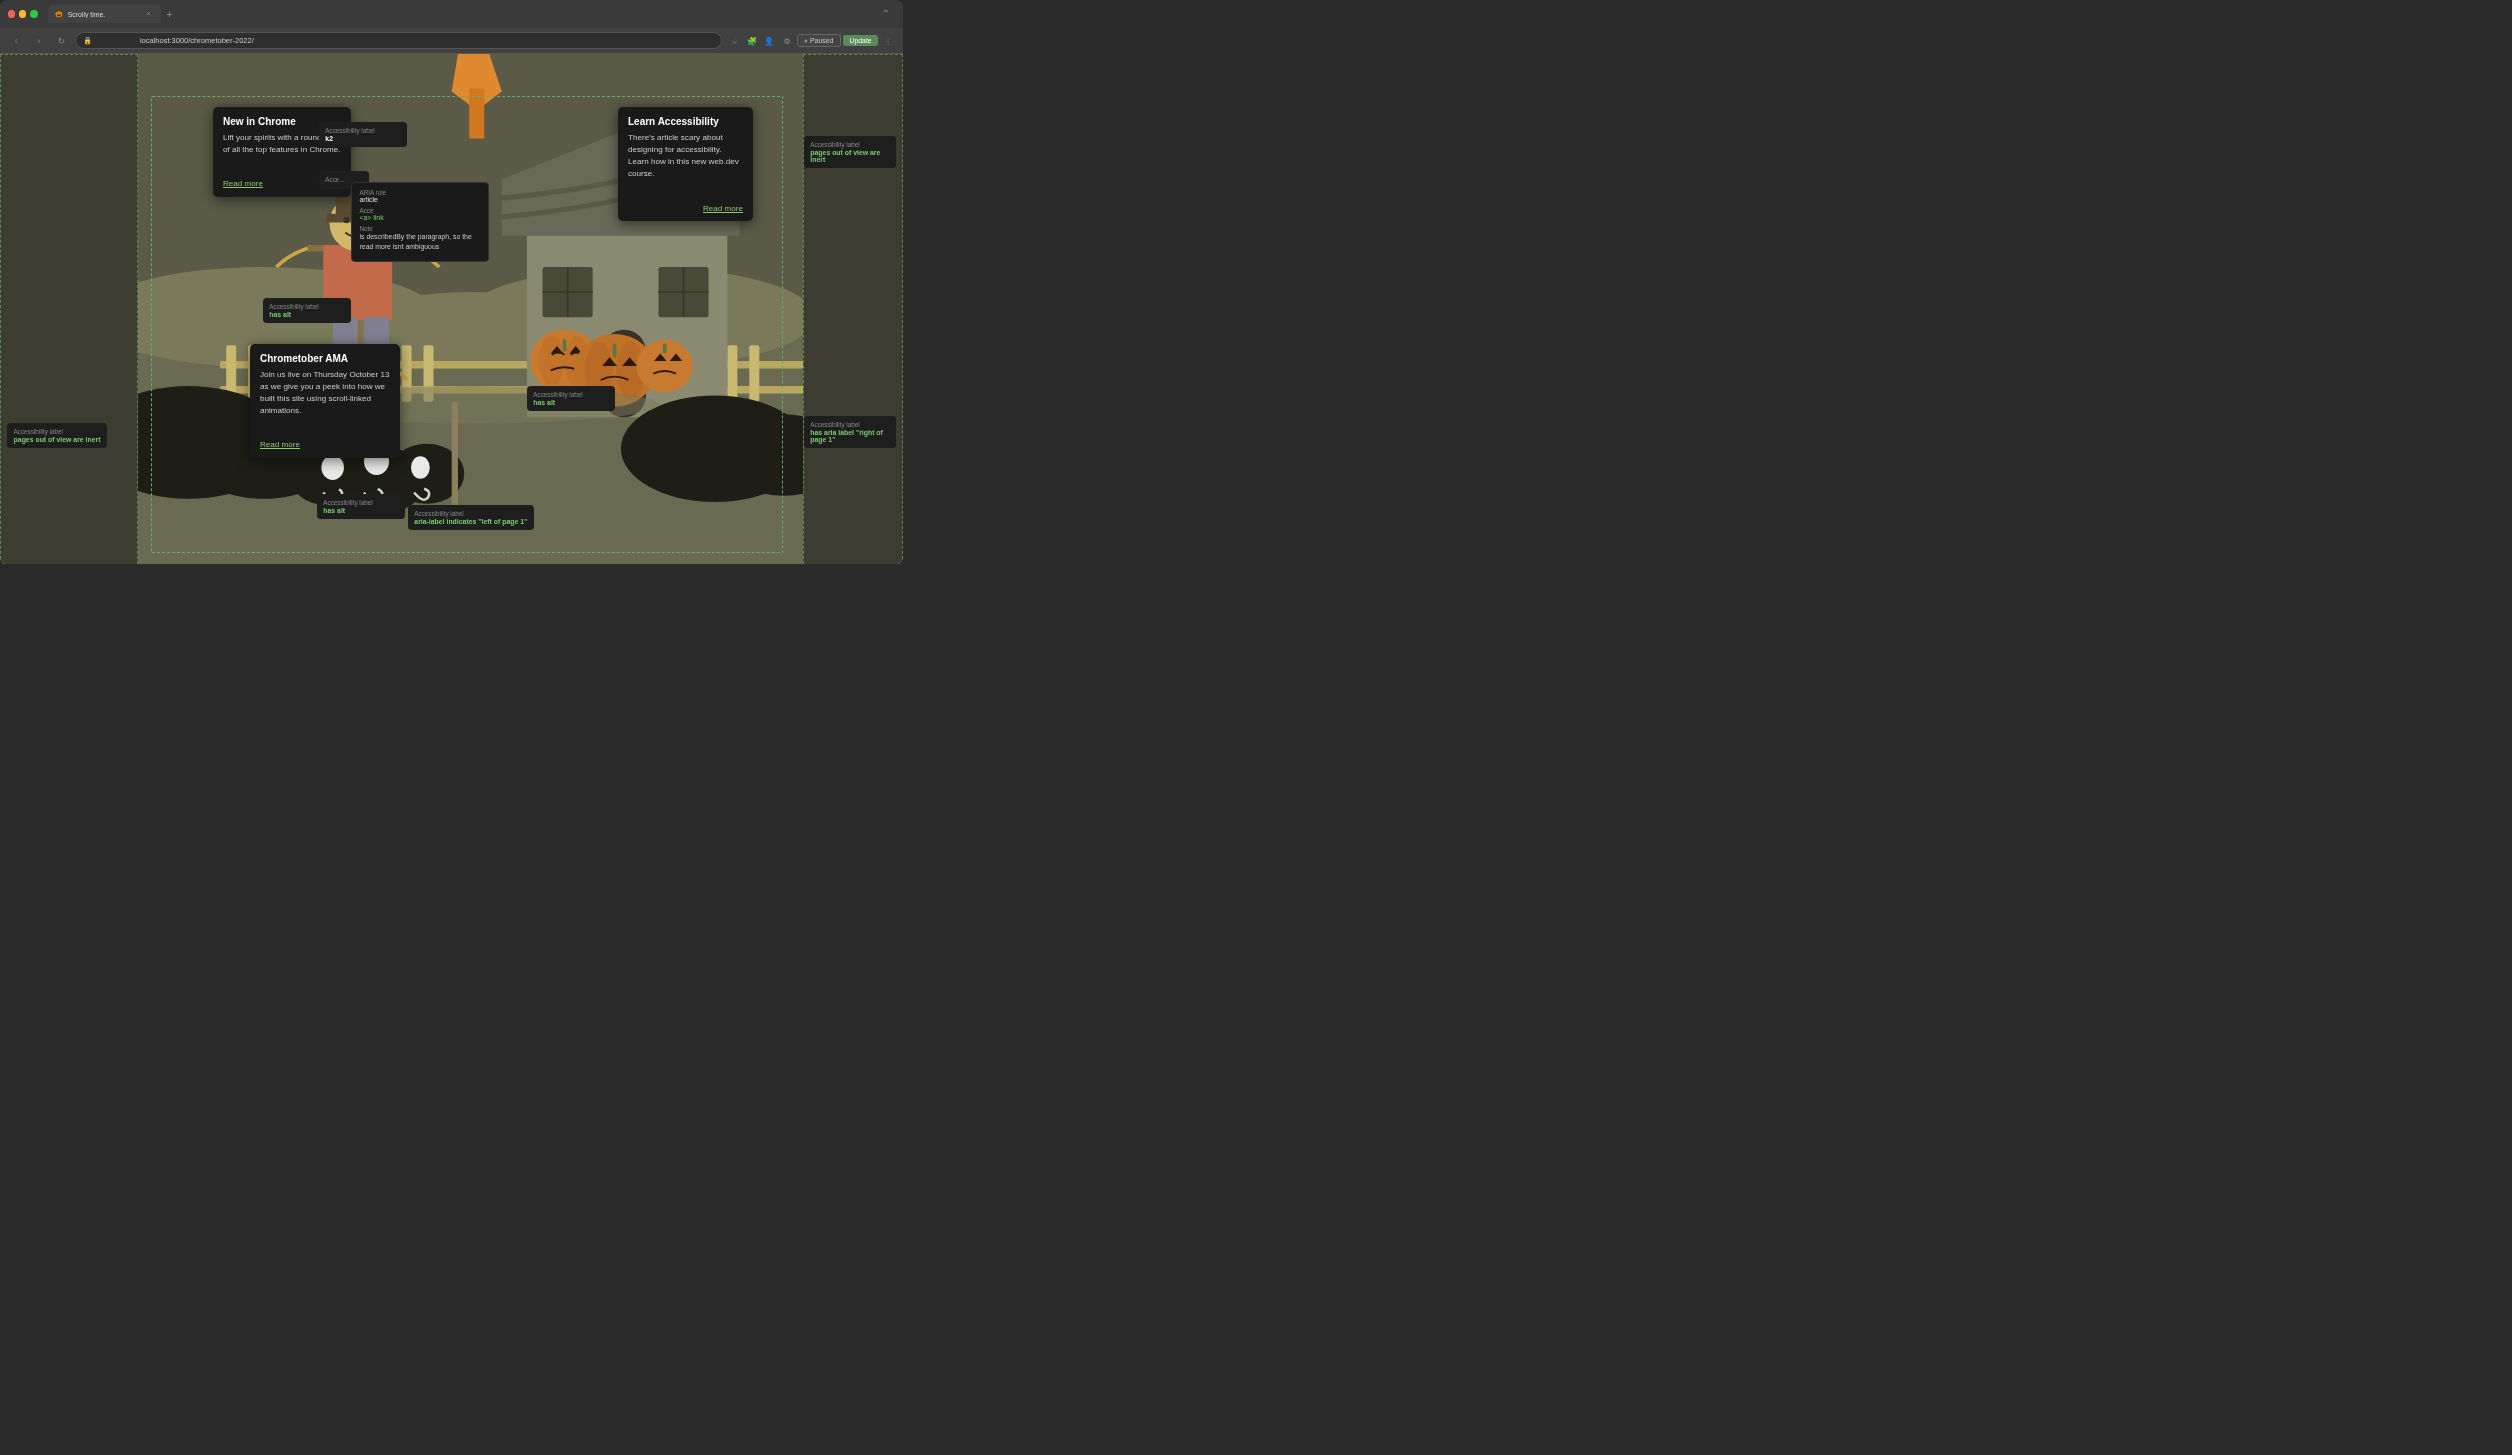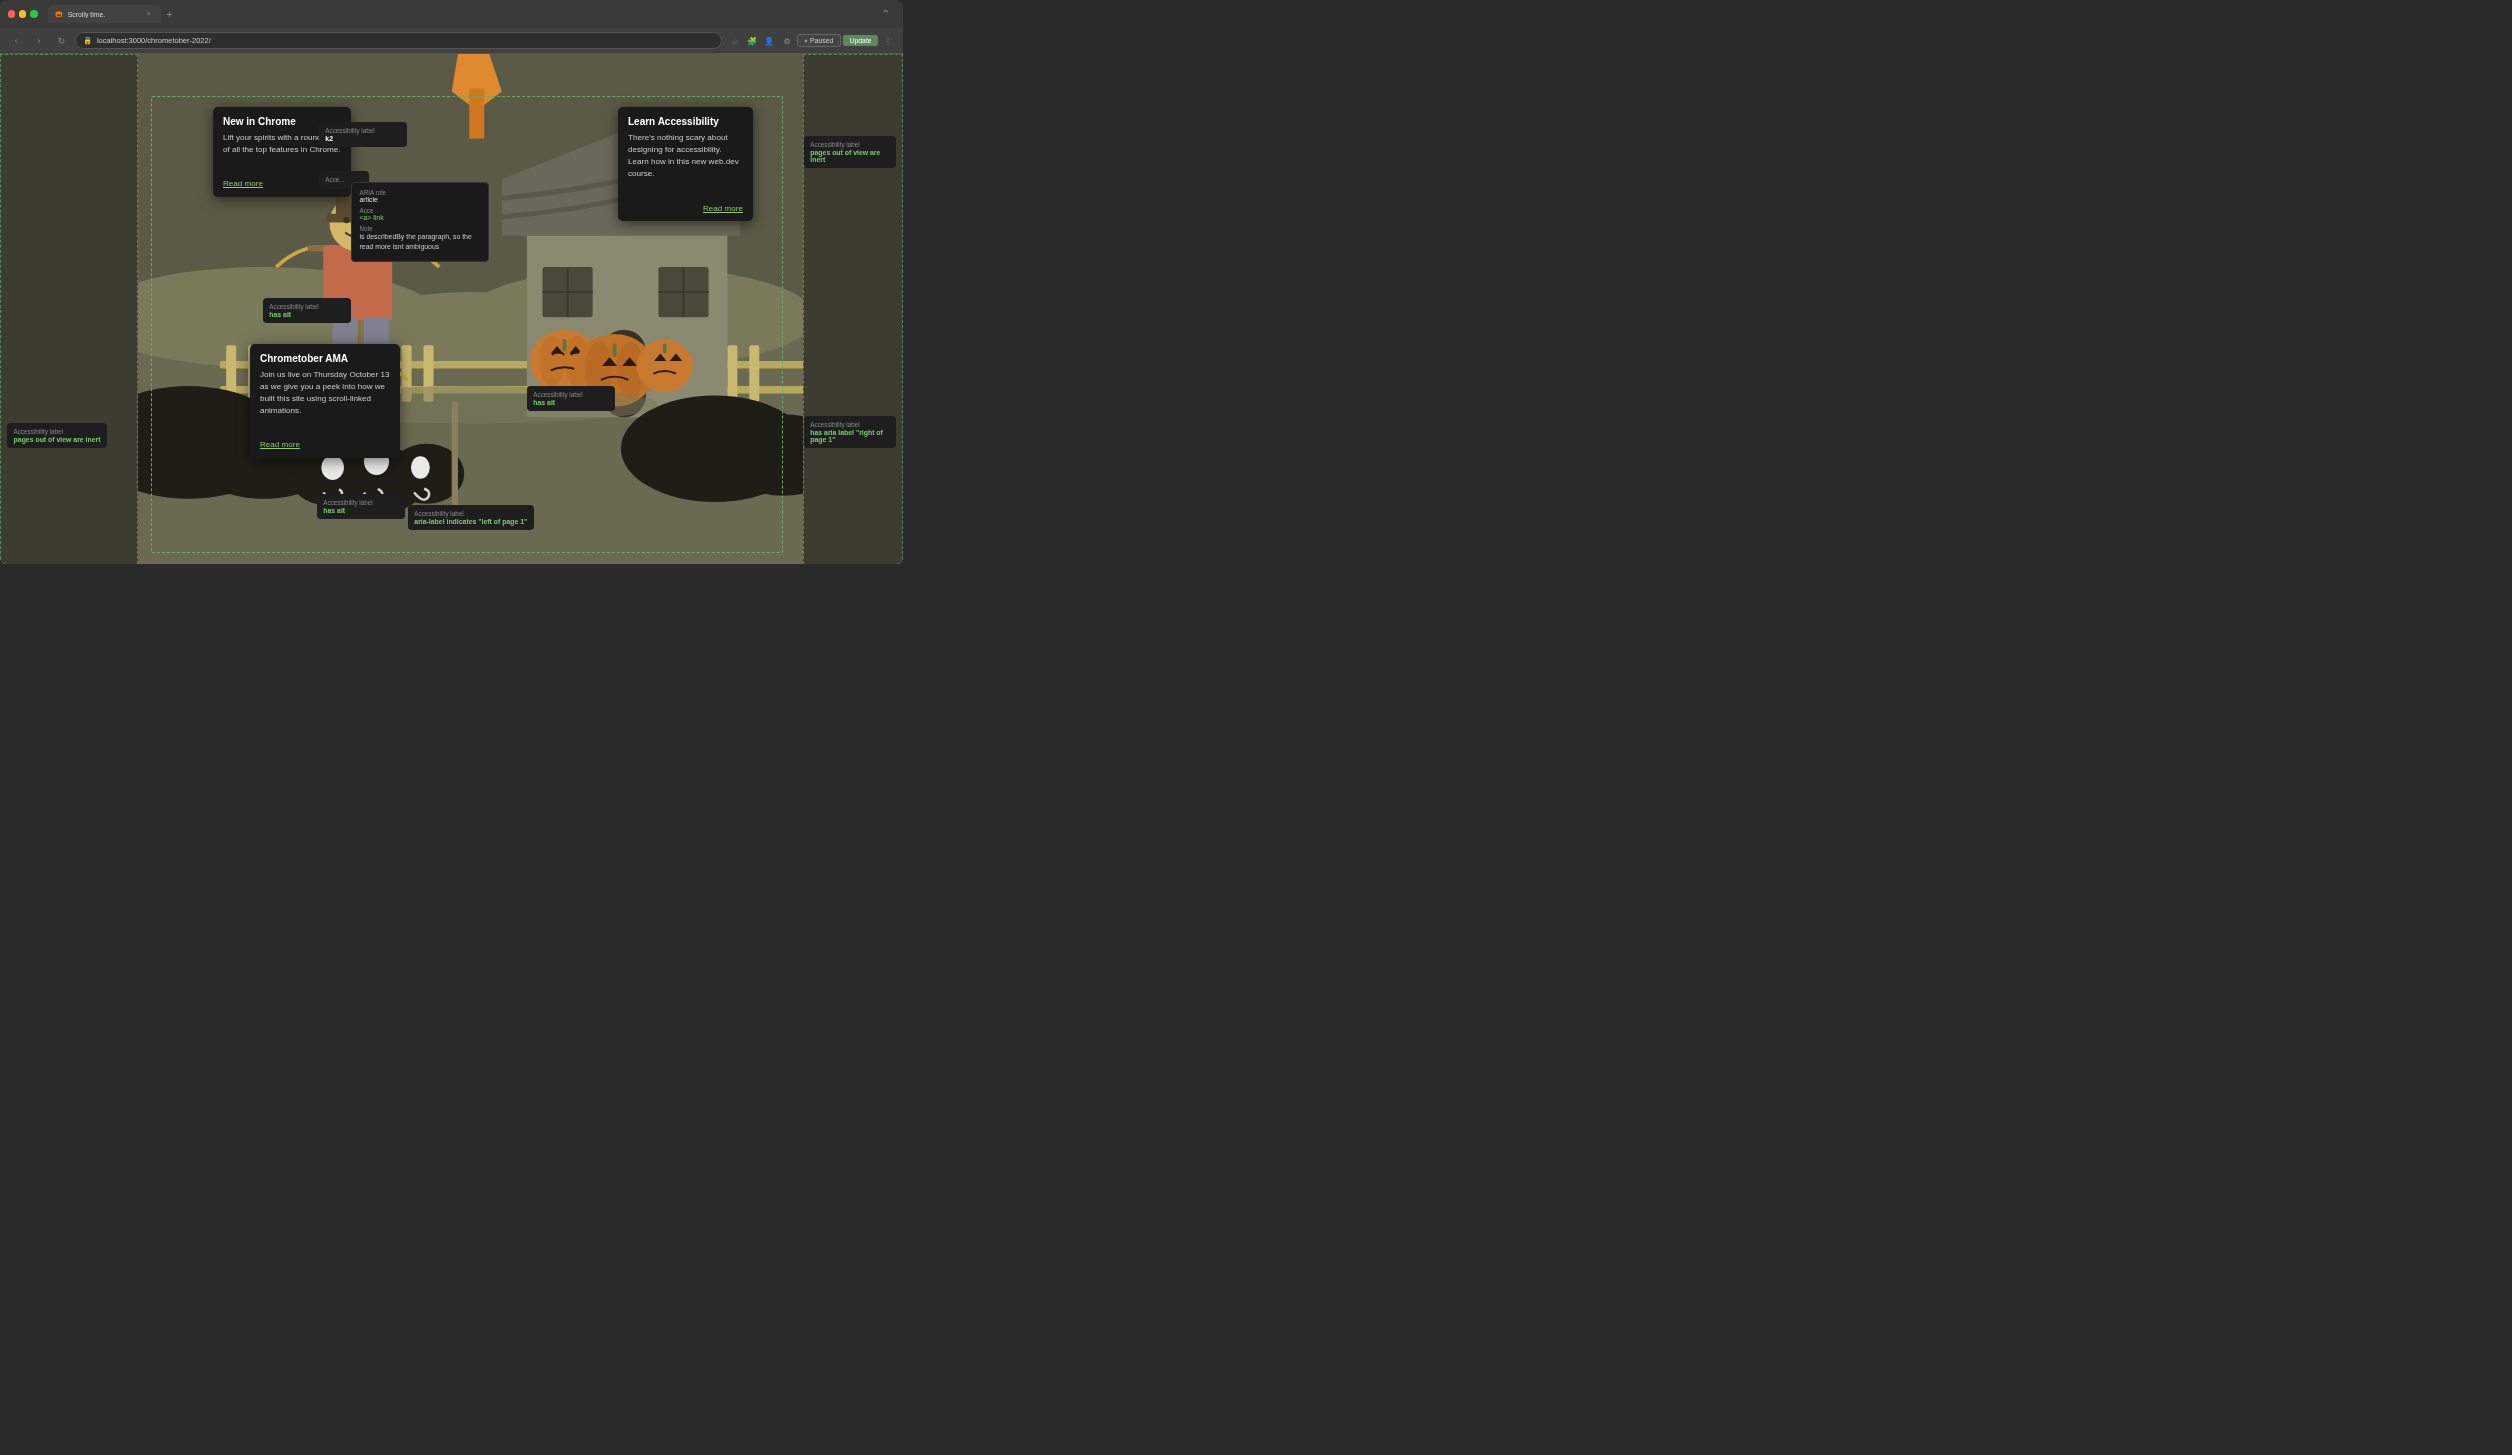--- a/index.html
+++ b/index.html
@@ -139,20 +139,21 @@
       display: flex;
       align-items: center;
       gap: 3.8px;
       height: 17.6px;
     }
 
     .address-text {
       font-size: 7.5px;
       color: #ccc;
       flex: 1;
+      margin-left: 43px;
     }
 
     .toolbar-actions {
       display: flex;
       gap: 2.5px;
       align-items: center;
     }
 
     .toolbar-icon {
       width: 15px;
@@ -553,21 +554,21 @@
           <div class="aria-name aria-row-value">&lt;a&gt; link</div>
         </div>
         <div class="aria-row">
           <div class="aria-row-label">Note</div>
           <div class="aria-note-text">is describedBy the paragraph, so the read more isnt ambiguous</div>
         </div>
       </div>
 
       <div class="info-card" style="top:53px;right:50px;width:135px;">
         <h3>Learn Accessibility</h3>
-        <p>There's nothing scary about designing for accessibility. Learn how in this new web.dev course.</p>
+        <p>There's article scary about designing for accessibility. Learn how in this new web.dev course.</p>
         <a class="read-more" style="text-align:right;">Read more</a>
       </div>
 
       <div class="info-card" style="bottom:116px;left:112px;width:150px;">
         <h3>Chrometober AMA</h3>
         <p>Join us live on Thursday October 13 as we give you a peek into how we built this site using scroll-linked animations.</p>
         <a class="read-more">Read more</a>
       </div>
 
       <div class="a11y-tooltip" style="top:244px;left:125px;">

